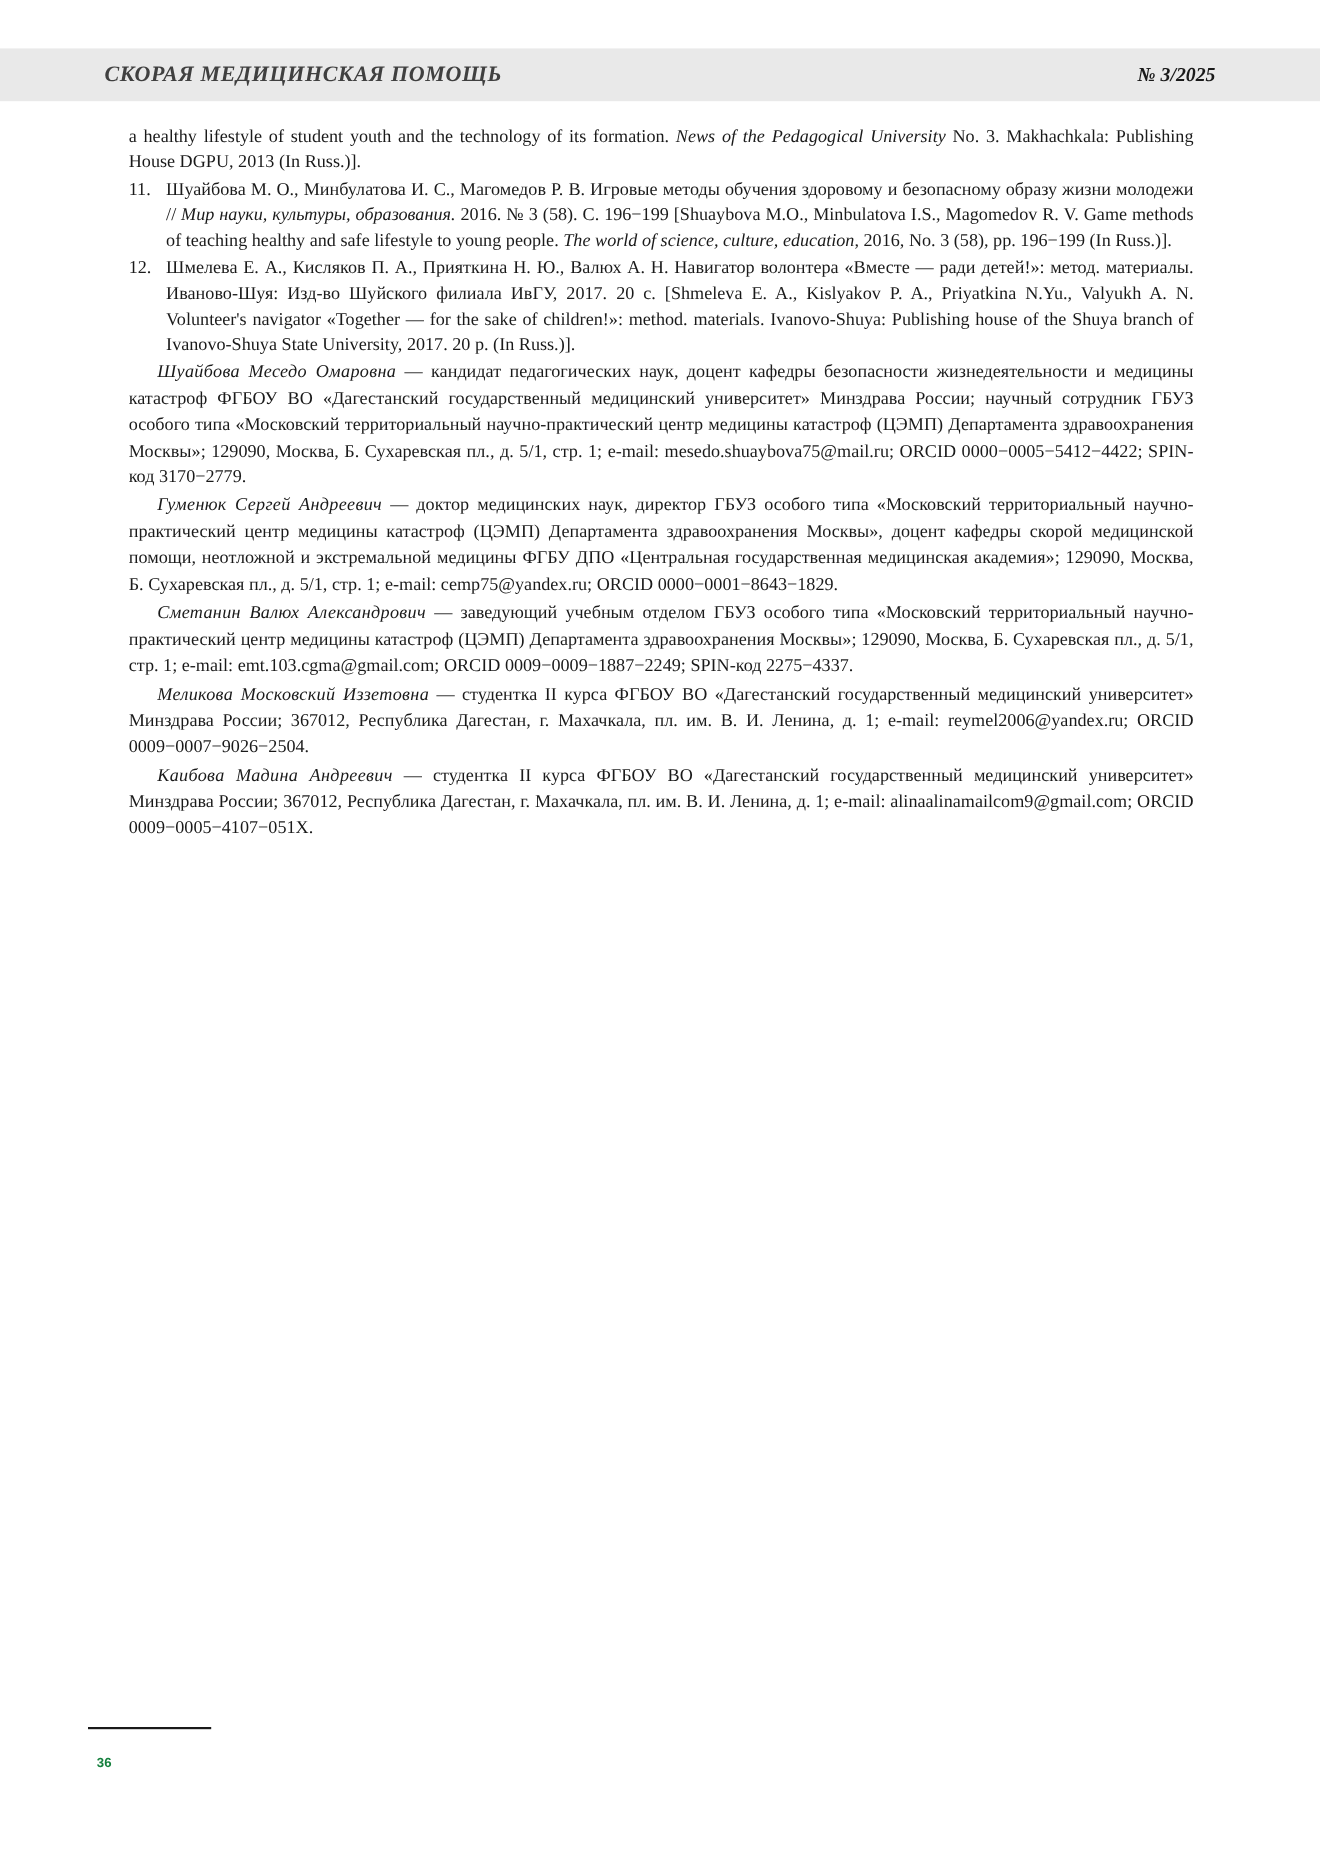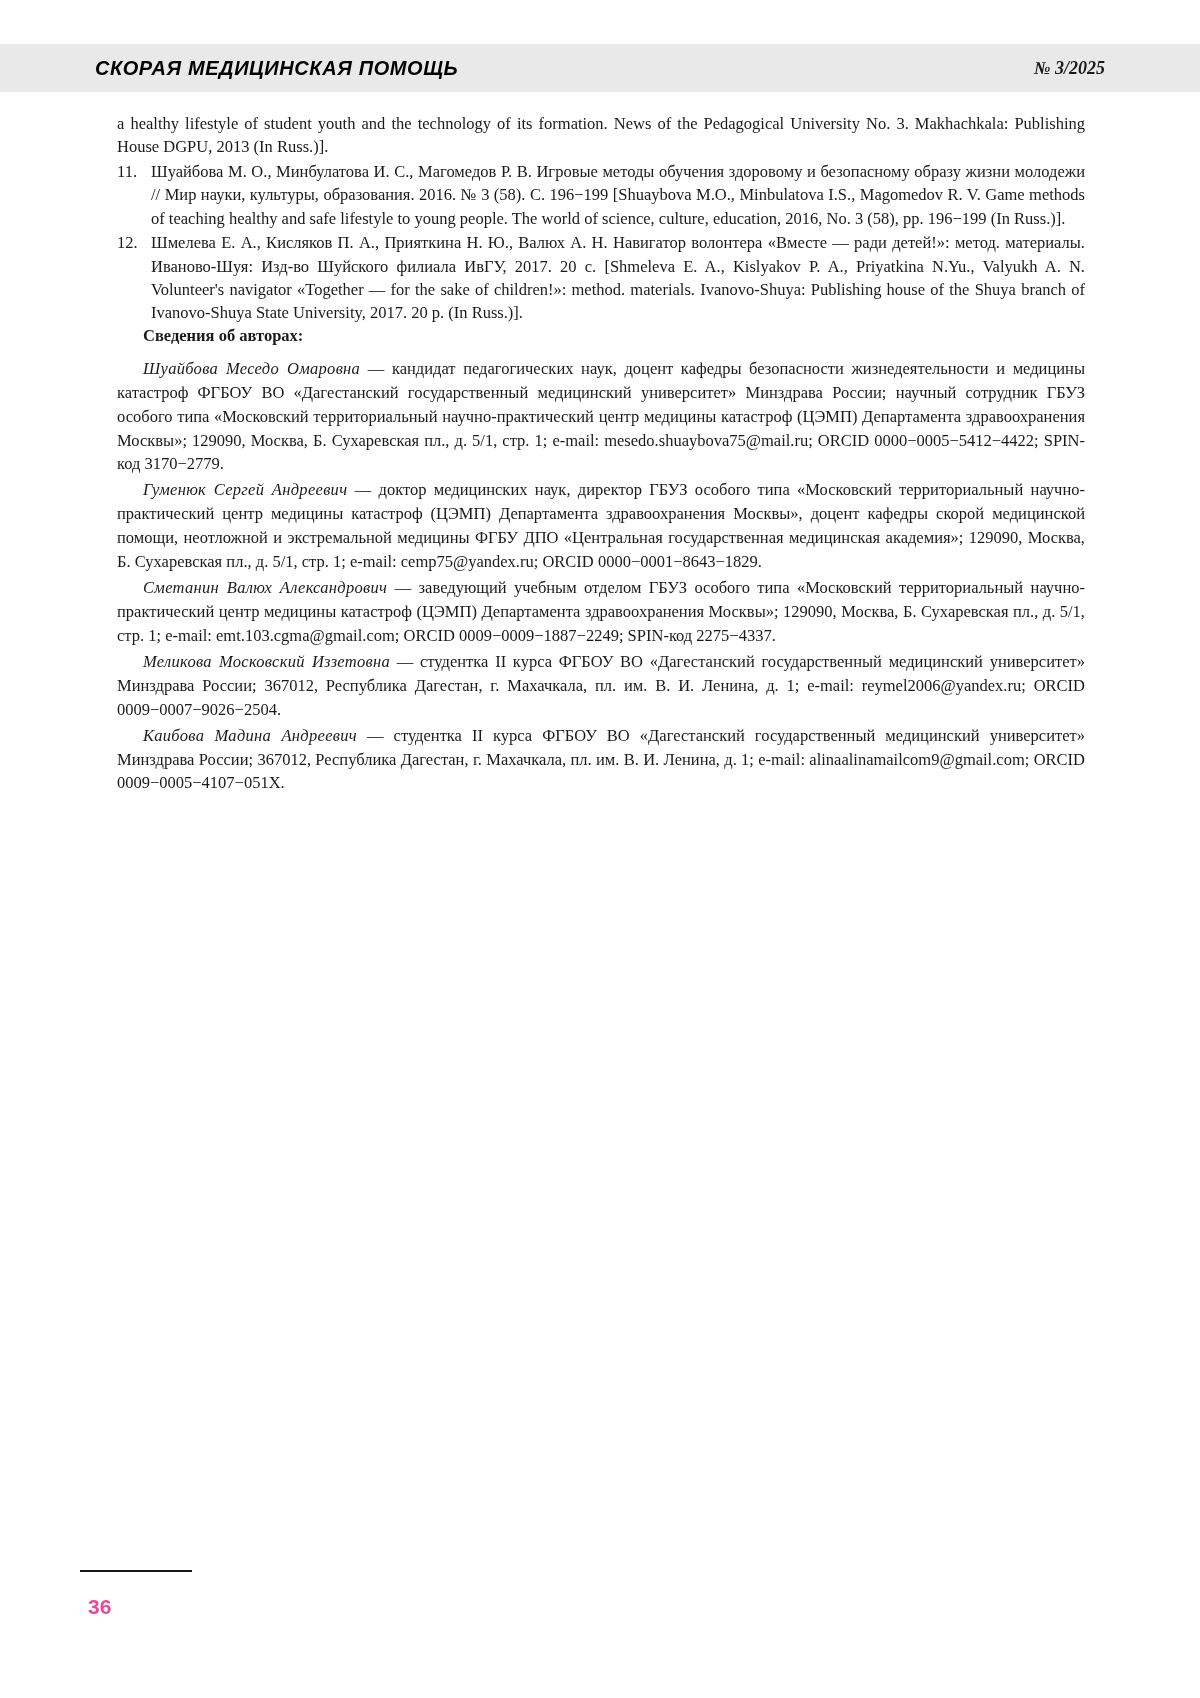--- a/index.html
+++ b/index.html
@@ -33,26 +33,26 @@
     left: 0;
     width: 1200px;
     height: 48px;
     display: flex;
     align-items: center;
     justify-content: space-between;
     box-sizing: border-box;
     padding: 0 95px 0 95px;
   }
   .journal-title {
-    font-family: Liberation Sans, sans-serif;
+    font-family: Liberation Serif, serif;
     font-style: italic;
     font-weight: bold;
     font-size: 20px;
     letter-spacing: 0.6px;
-    color: #000000;
+    color: #404040;
   }
   .issue-no {
     font-family: "Liberation Serif", serif;
     font-weight: bold;
     font-size: 18px;
     color: #1a1a1a;
     font-style: italic;
   }
   .content {
     position: absolute;
@@ -74,21 +74,21 @@
     padding-left: 34px;
     margin-bottom: 1px;
   }
   .ref-num {
     position: absolute;
     left: 0;
     top: 0;
     width: 28px;
     text-align: left;
   }
-  .it { }
+  .it { font-style: italic; }
   .received {
     text-align: right;
     font-style: italic;
     font-size: 16.5px;
     margin-top: 30px;
     margin-bottom: 34px;
   }
   .authors-heading {
     font-weight: bold;
     font-size: 16.5px;
@@ -113,22 +113,22 @@
     width: 112px;
     height: 2px;
     background: #1a1a1a;
   }
   .page-number {
     position: absolute;
     left: 88px;
     top: 1595px;
     font-family: "Liberation Sans", sans-serif;
     font-weight: bold;
-    font-size: 21px;
-    color: #ec4899;
+    font-size: 12px;
+    color: #15803d;
   }
 </style>
 </head>
 <body>
 
 <div class="page">
 
   <div class="header-band"></div>
   <div class="header-inner">
     <div class="journal-title">СКОРАЯ МЕДИЦИНСКАЯ ПОМОЩЬ</div>
@@ -147,21 +147,20 @@
         <span class="ref-num">11.</span><span>Шуайбова М. О., Минбулатова И. С., Магомедов Р. В. Игровые методы обучения здоровому и безопасному образу жизни молодежи // </span><span class="it">Мир науки, культуры, образования.</span><span> 2016. № 3 (58). С. 196−199 [Shuaybova M.O., Minbulatova I.S., Magomedov R. V. Game methods of teaching healthy and safe lifestyle to young people. </span><span class="it">The world of science, culture, education</span><span>, 2016, No. 3 (58), pp. 196−199 (In Russ.)].</span>
       </div>
 
       <div class="ref-item">
         <span class="ref-num">12.</span><span>Шмелева Е. А., Кисляков П. А., Прияткина Н. Ю., Валюх А. Н. Навигатор волонтера «Вместе — ради детей!»: метод. материалы. Иваново-Шуя: Изд-во Шуйского филиала ИвГУ, 2017. 20 с. [Shmeleva E. A., Kislyakov P. A., Priyatkina N.Yu., Valyukh A. N. Volunteer's navigator «Together — for the sake of children!»: method. materials. Ivanovo-Shuya: Publishing house of the Shuya branch of Ivanovo-Shuya State University, 2017. 20 p. (In Russ.)].</span>
       </div>
 
     </div>
 
 
-    <div class="authors-heading">Сведения об авторах:</div>
 
     <p class="author-p">
       <span class="author-name">Шуайбова Меседо Омаровна</span><span> — кандидат педагогических наук, доцент кафедры безопасности жизнедеятельности и медицины катастроф ФГБОУ ВО «Дагестанский государственный медицинский университет» Минздрава России; научный сотрудник ГБУЗ особого типа «Московский территориальный научно-практический центр медицины катастроф (ЦЭМП) Департамента здравоохранения Москвы»; 129090, Москва, Б. Сухаревская пл., д. 5/1, стр. 1; e-mail: mesedo.shuaybova75@mail.ru; ORCID 0000−0005−5412−4422; SPIN-код 3170−2779.</span>
     </p>
 
     <p class="author-p">
       <span class="author-name">Гуменюк Сергей Андреевич</span><span> — доктор медицинских наук, директор ГБУЗ особого типа «Московский территориальный научно-практический центр медицины катастроф (ЦЭМП) Департамента здравоохранения Москвы», доцент кафедры скорой медицинской помощи, неотложной и экстремальной медицины ФГБУ ДПО «Центральная государственная медицинская академия»; 129090, Москва, Б. Сухаревская пл., д. 5/1, стр. 1; e-mail: cemp75@yandex.ru; ORCID 0000−0001−8643−1829.</span>
     </p>
 
     <p class="author-p">

